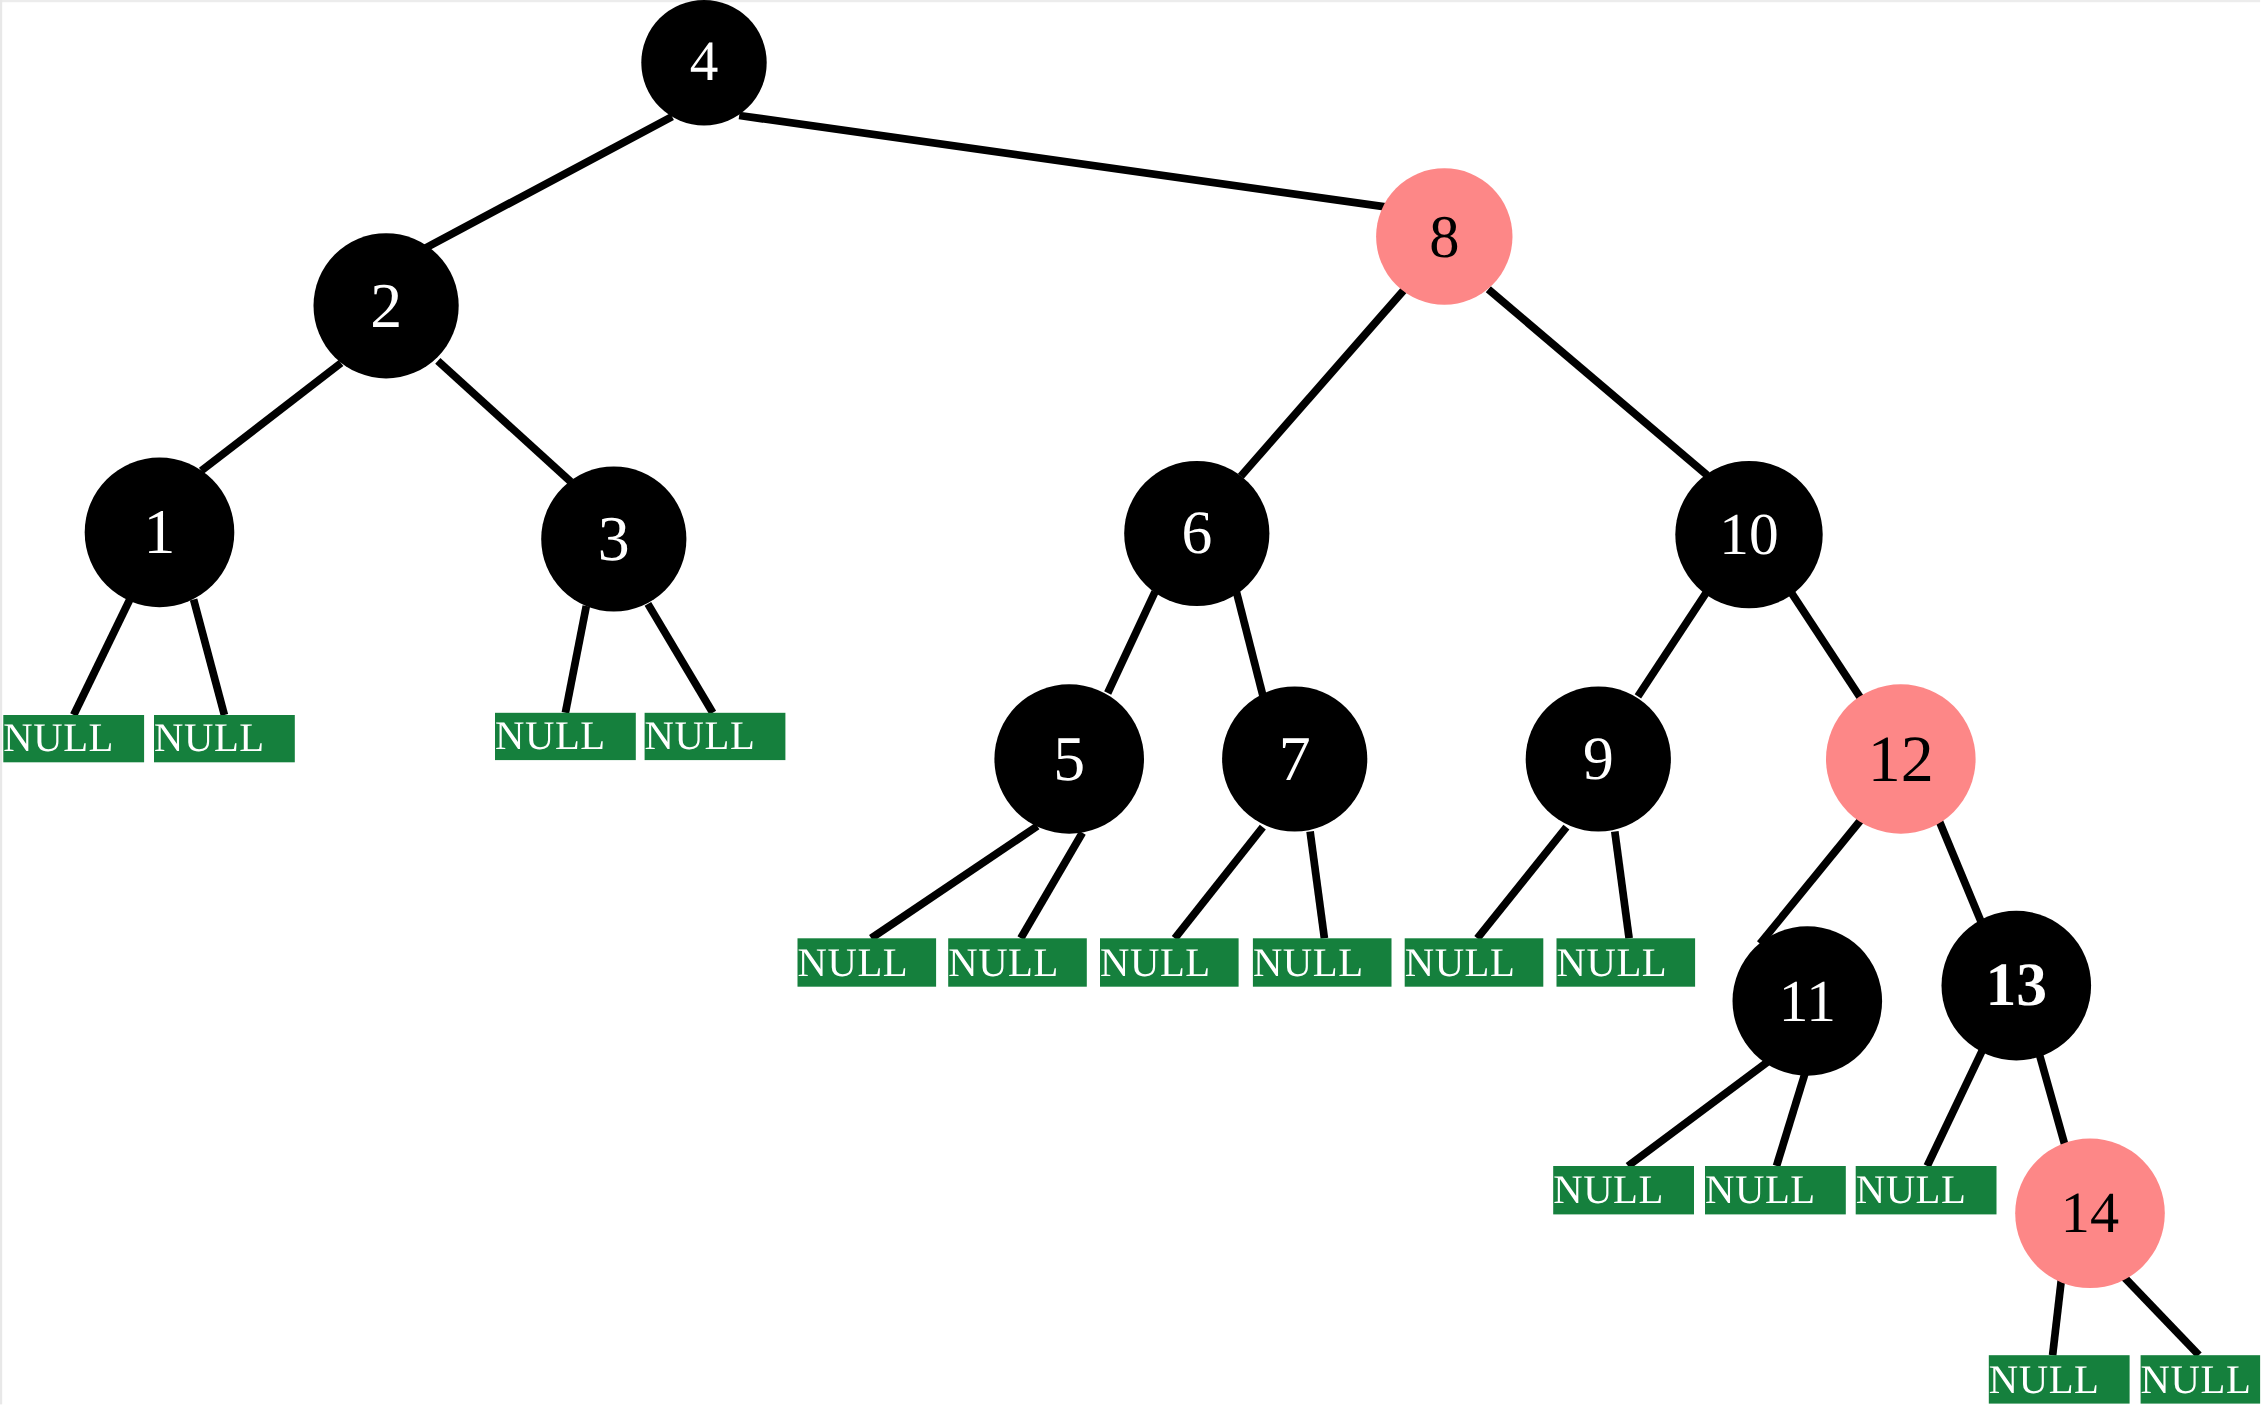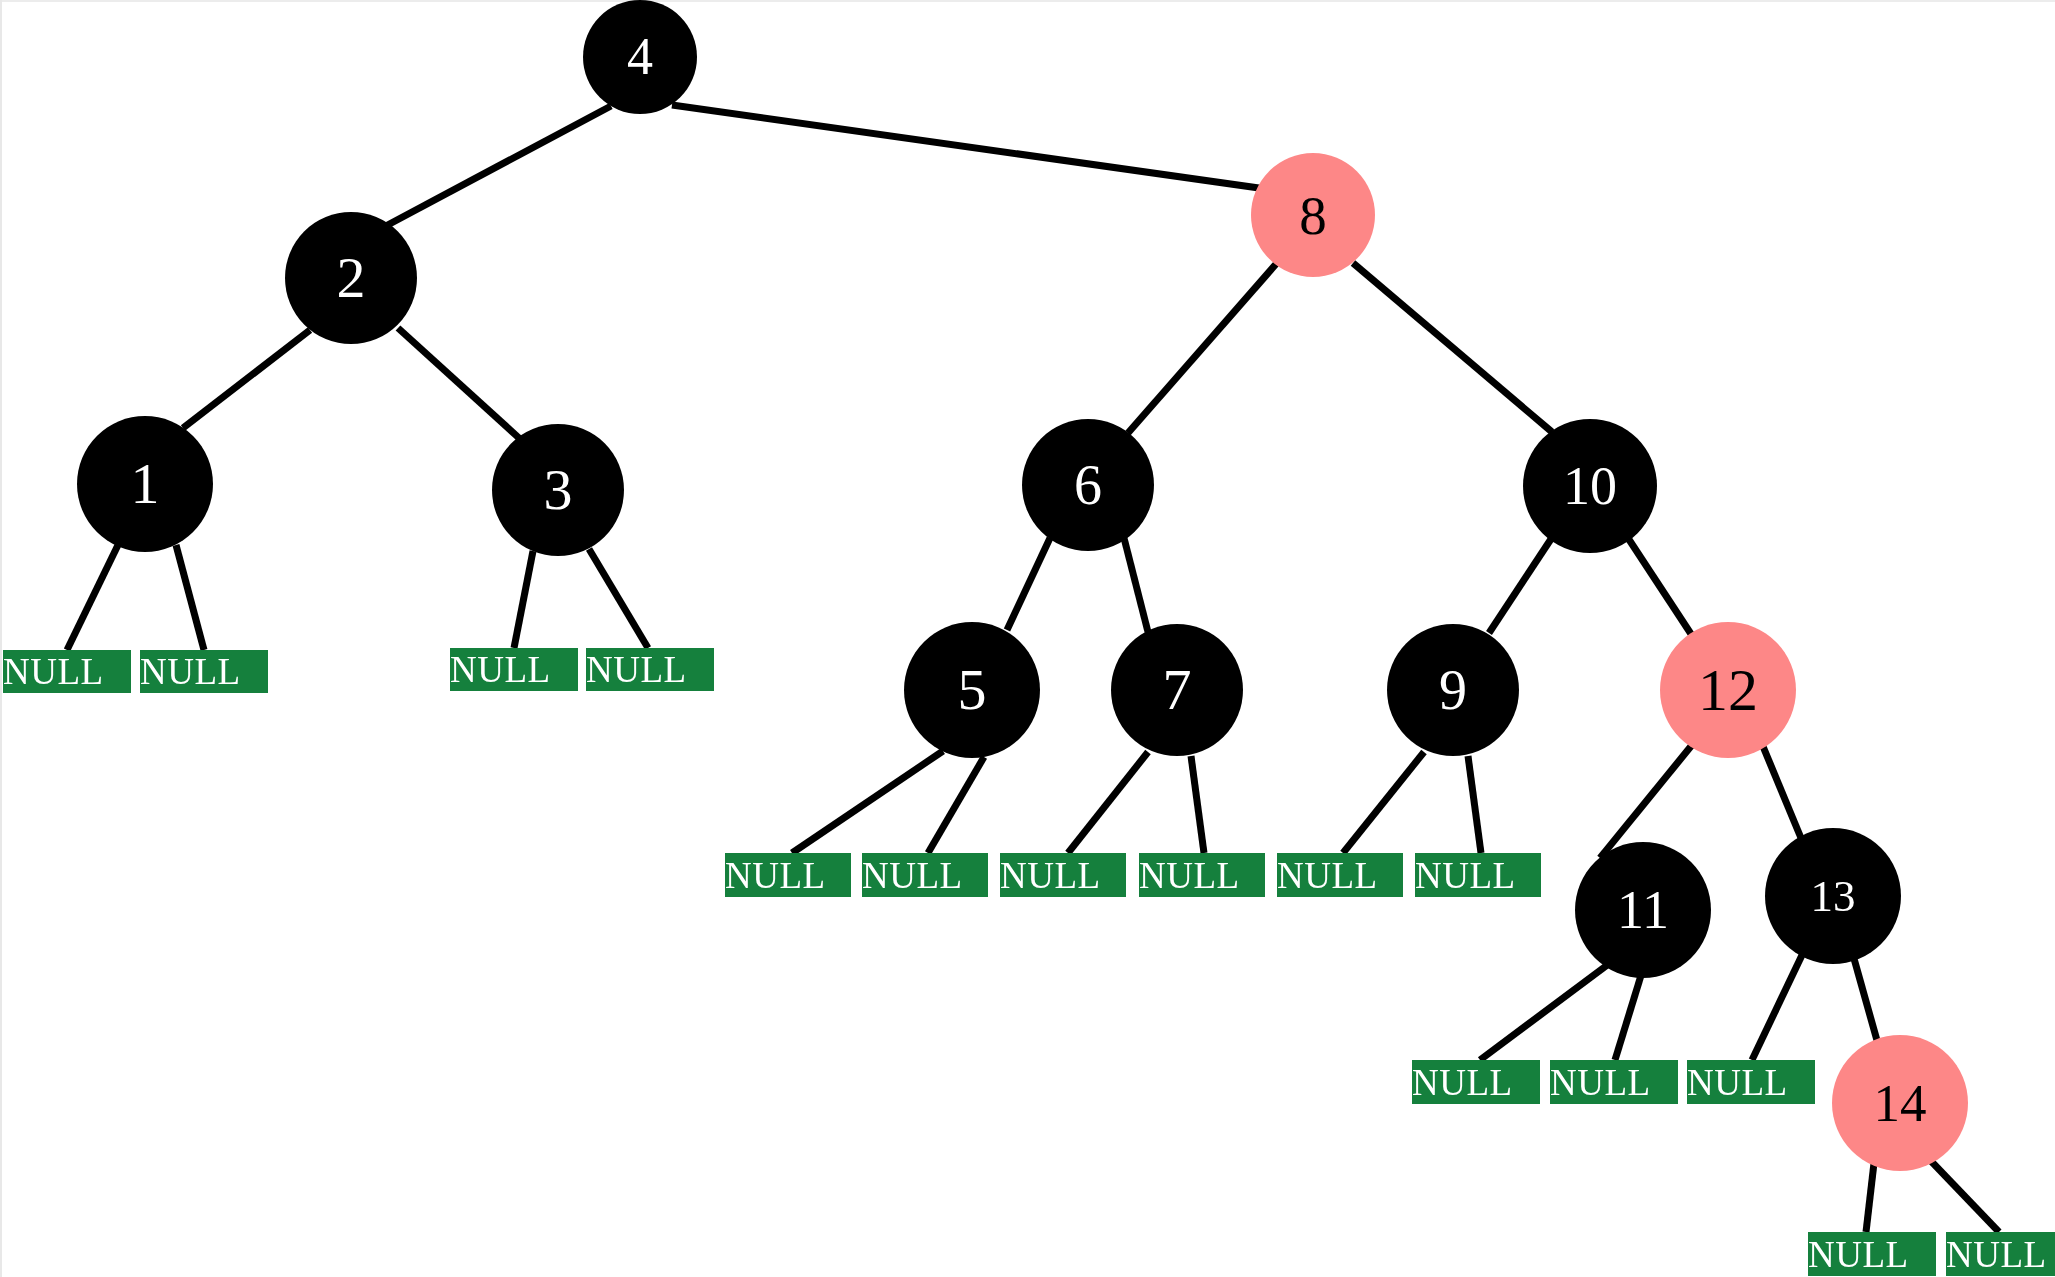--- a/index.html
+++ b/index.html
@@ -150,21 +150,21 @@
       <div class="node node-black" style="left: 1387px; top: 624px; width: 132px; height: 132px;">
         <span class="node-label" style="font-size: 56px;">9</span>
       </div>
       <div class="node node-red" style="left: 1660px; top: 622px; width: 136px; height: 136px;">
         <span class="node-label" style="font-size: 60px;">12</span>
       </div>
       <div class="node node-black" style="left: 1575px; top: 842px; width: 136px; height: 136px;">
         <span class="node-label" style="font-size: 54px;">11</span>
       </div>
       <div class="node node-black" style="left: 1765px; top: 828px; width: 136px; height: 136px;">
-        <span class="node-label" style="font-size: 45px;">13</span>
+        <span class="node-label" style="font-size: 56px; font-weight: bold;">13</span>
       </div>
       <div class="node node-red" style="left: 1832px; top: 1035px; width: 136px; height: 136px;">
         <span class="node-label" style="font-size: 53px;">14</span>
       </div>
     </div>
 
   <div id="nulls-layer">
       <div class="nullbox" style="left: 3px; top: 650px; width: 128px; height: 43px;">
         <span class="nullbox-label">NULL</span>
       </div>

